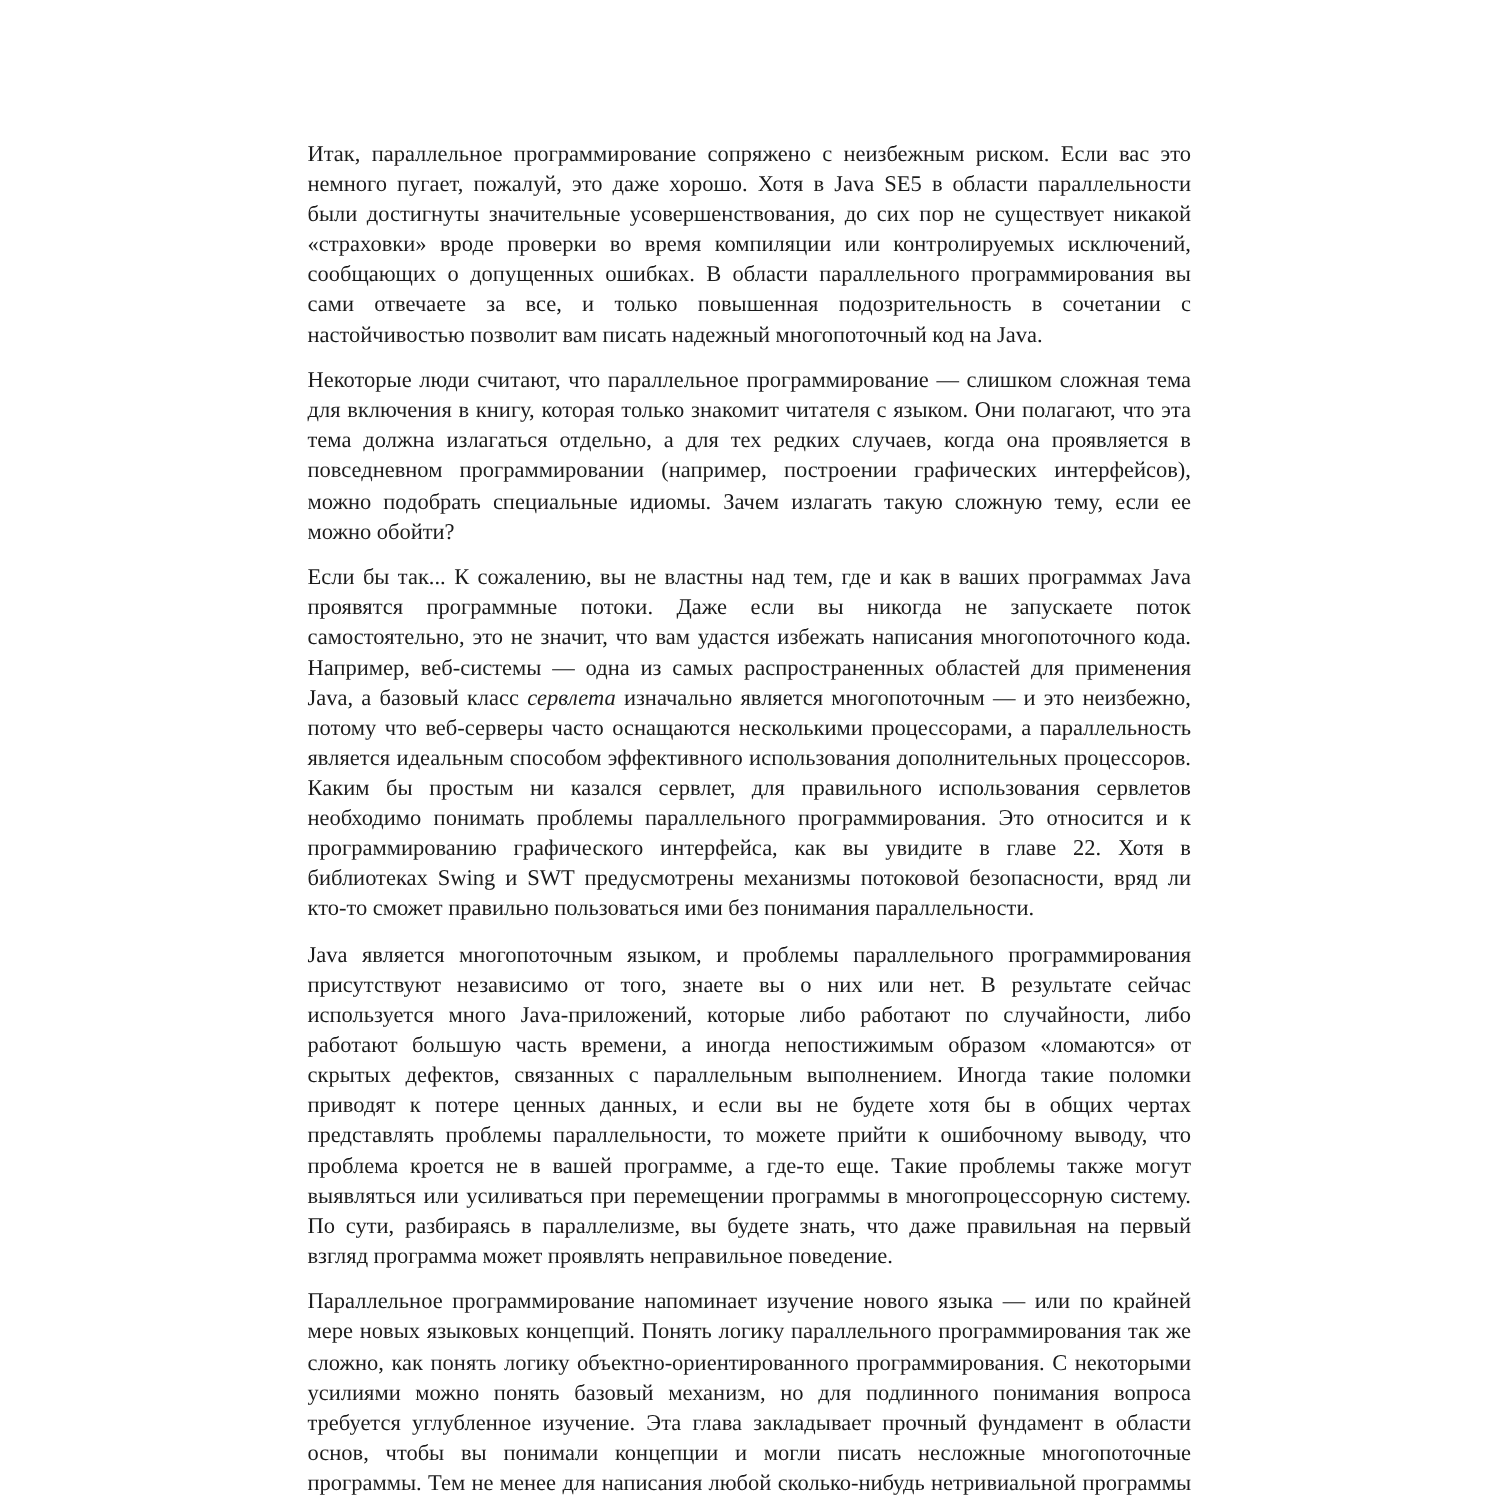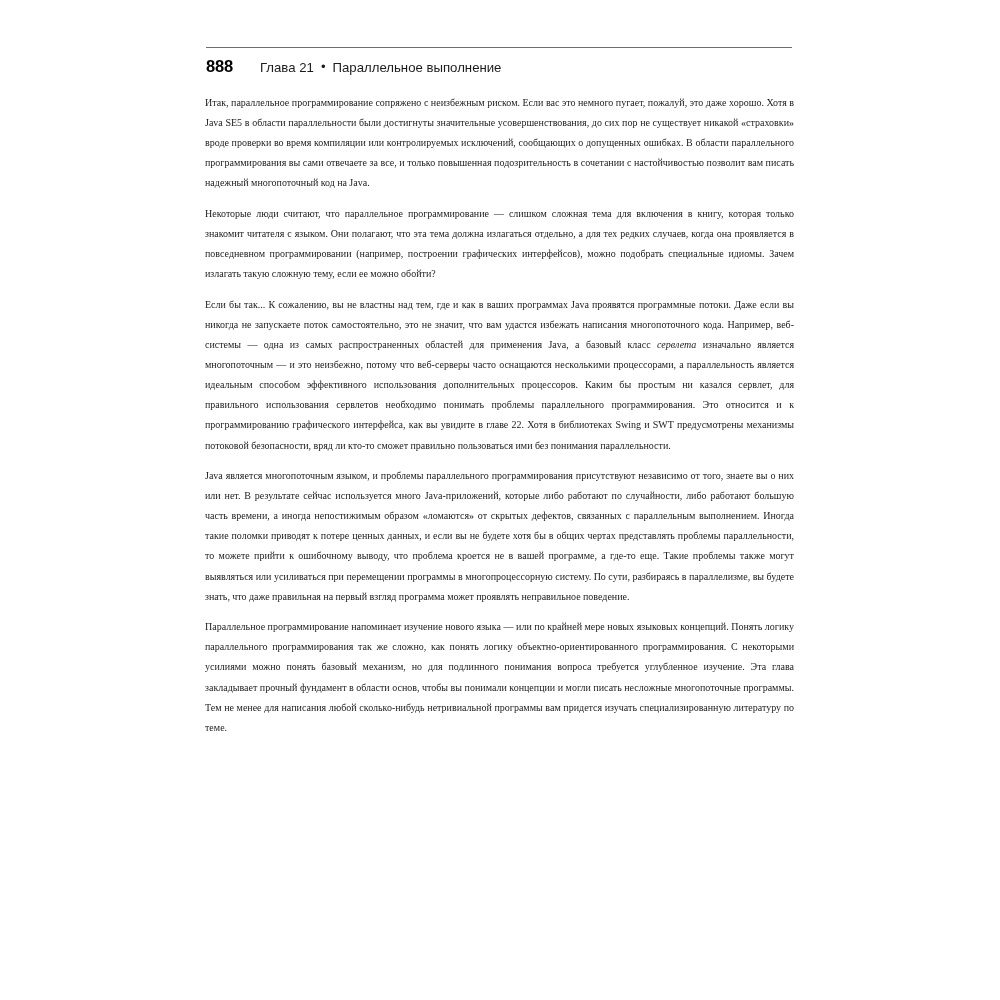--- a/index.html
+++ b/index.html
@@ -72,21 +72,21 @@
   
   .body-block {
     position: absolute;
     left: 205px;
     top: 93px;
     width: 589px;
   }
 
   .body-block p {
     margin: 0 0 10.5px 0;
-    font-size: 10px;
+    font-size: 15px;
     line-height: 20.1px;
     text-align: justify;
     text-justify: inter-word;
     color: #1b1b1b;
     hyphens: manual;
     word-spacing: -0.1px;
   }
 
   .body-block p:last-child {
     margin-bottom: 0;
@@ -94,29 +94,20 @@
 
   .body-block p i,
   .body-block p em {
   }
 </style>
 </head>
 <body>
 
 <div class="page">
 
-  <div class="header-block">
-    <div class="header-rule"></div>
-    <div class="header-line">
-      <span class="page-number">888</span>
-      <span class="chapter-label">Глава 21</span>
-      <span class="header-bullet">•</span>
-      <span class="chapter-title">Параллельное выполнение</span>
-    </div>
-  </div>
 
   <div class="body-block">
     <p>Итак, параллельное программирование сопряжено с неизбежным риском. Если вас это немного пугает, пожалуй, это даже хорошо. Хотя в Java SE5 в области параллельности были достигнуты значительные усовершенствования, до сих пор не существует никакой «страховки» вроде проверки во время компиляции или контролируемых исключений, сообщающих о допущенных ошибках. В области параллельного программирования вы сами отвечаете за все, и только повышенная подозрительность в сочетании с настойчивостью позволит вам писать надежный многопоточный код на Java.</p>
     <p>Некоторые люди считают, что параллельное программирование — слишком сложная тема для включения в книгу, которая только знакомит читателя с языком. Они полагают, что эта тема должна излагаться отдельно, а для тех редких случаев, когда она проявляется в повседневном программировании (например, построении графических интерфейсов), можно подобрать специальные идиомы. Зачем излагать такую сложную тему, если ее можно обойти?</p>
     <p>
       <span>Если бы так... К сожалению, вы не властны над тем, где и как в ваших программах Java проявятся программные потоки. Даже если вы никогда не запускаете поток самостоятельно, это не значит, что вам удастся избежать написания многопоточного кода. Например, веб-системы — одна из самых распространенных областей для применения Java, а базовый класс </span><i>сервлета</i><span> изначально является многопоточным — и это неизбежно, потому что веб-серверы часто оснащаются несколькими процессорами, а параллельность является идеальным способом эффективного использования дополнительных процессоров. Каким бы простым ни казался сервлет, для правильного использования сервлетов необходимо понимать проблемы параллельного программирования. Это относится и к программированию графического интерфейса, как вы увидите в главе 22. Хотя в библиотеках Swing и SWT предусмотрены механизмы потоковой безопасности, вряд ли кто-то сможет правильно пользоваться ими без понимания параллельности.</span>
     </p>
     <p>Java является многопоточным языком, и проблемы параллельного программирования присутствуют независимо от того, знаете вы о них или нет. В результате сейчас используется много Java-приложений, которые либо работают по случайности, либо работают большую часть времени, а иногда непостижимым образом «ломаются» от скрытых дефектов, связанных с параллельным выполнением. Иногда такие поломки приводят к потере ценных данных, и если вы не будете хотя бы в общих чертах представлять проблемы параллельности, то можете прийти к ошибочному выводу, что проблема кроется не в вашей программе, а где-то еще. Такие проблемы также могут выявляться или усиливаться при перемещении программы в многопроцессорную систему. По сути, разбираясь в параллелизме, вы будете знать, что даже правильная на первый взгляд программа может проявлять неправильное поведение.</p>
     <p>Параллельное программирование напоминает изучение нового языка — или по крайней мере новых языковых концепций. Понять логику параллельного программирования так же сложно, как понять логику объектно-ориентированного программирования. С некоторыми усилиями можно понять базовый механизм, но для подлинного понимания вопроса требуется углубленное изучение. Эта глава закладывает прочный фундамент в области основ, чтобы вы понимали концепции и могли писать несложные многопоточные программы. Тем не менее для написания любой сколько-нибудь нетривиальной программы вам придется изучать специализированную литературу по теме.</p>
   </div>

